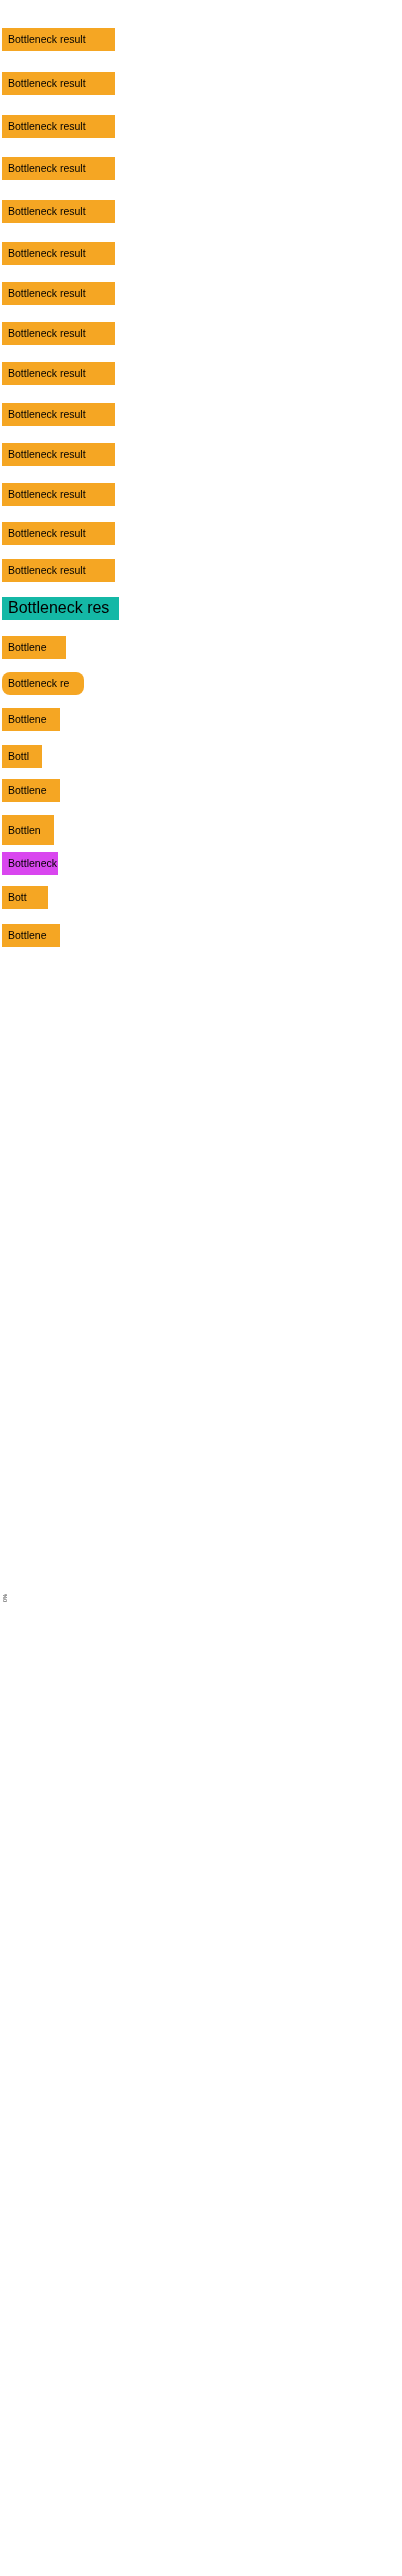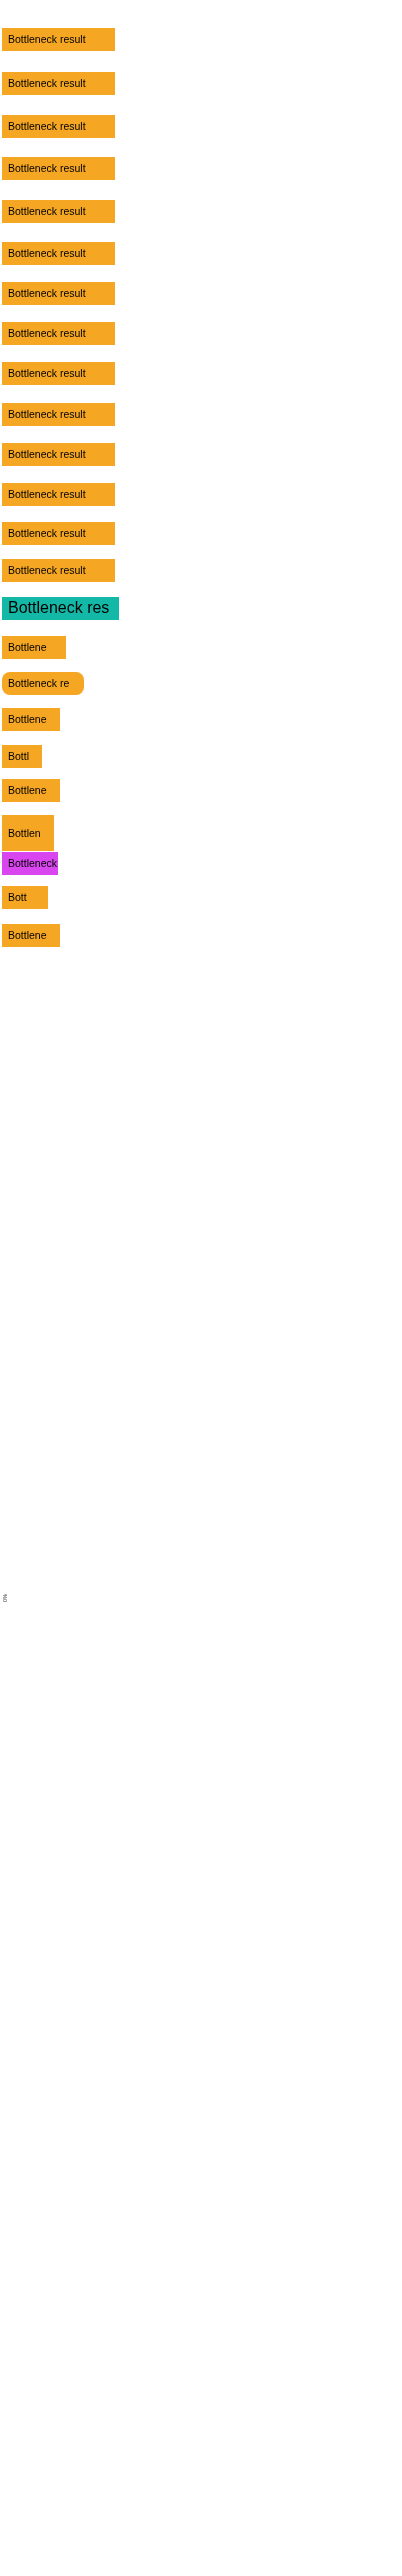--- a/index.html
+++ b/index.html
@@ -42,21 +42,21 @@
       <div style="position: absolute; top: 443px; left: 1.6px; background-color: rgb(245, 166, 35); color: rgb(0, 0, 0); font-size: 10.5px; padding: 3.2px 6.4px; white-space: nowrap; overflow: hidden; width: 113px; height: 22.5px; display: flex; align-items: center;">Bottleneck result</div>
       <div style="position: absolute; top: 483px; left: 1.6px; background-color: rgb(245, 166, 35); color: rgb(0, 0, 0); font-size: 10.5px; padding: 3.2px 6.4px; white-space: nowrap; overflow: hidden; width: 113px; height: 22.5px; display: flex; align-items: center;">Bottleneck result</div>
       <div style="position: absolute; top: 522px; left: 1.6px; background-color: rgb(245, 166, 35); color: rgb(0, 0, 0); font-size: 10.5px; padding: 3.2px 6.4px; white-space: nowrap; overflow: hidden; width: 113px; height: 22.5px; display: flex; align-items: center;">Bottleneck result</div>
       <div style="position: absolute; top: 559px; left: 1.6px; background-color: rgb(245, 166, 35); color: rgb(0, 0, 0); font-size: 10.5px; padding: 3.2px 6.4px; white-space: nowrap; overflow: hidden; width: 113px; height: 22.5px; display: flex; align-items: center;">Bottleneck result</div>
       <div style="position: absolute; top: 597px; left: 1.6px; background-color: #14b8a6; color: rgb(0, 0, 0); font-size: 16px; padding: 3.2px 6.4px; white-space: nowrap; overflow: hidden; width: 117px; height: 22.5px; display: flex; align-items: center;">Bottleneck res</div>
       <div style="position: absolute; top: 636px; left: 1.6px; background-color: rgb(245, 166, 35); color: rgb(0, 0, 0); font-size: 10.5px; padding: 3.2px 6.4px; white-space: nowrap; overflow: hidden; width: 64px; height: 22.5px; display: flex; align-items: center;">Bottlene</div>
       <div style="position: absolute; top: 672px; left: 1.6px; background-color: rgb(245, 166, 35); color: rgb(0, 0, 0); font-size: 10.5px; padding: 3.2px 6.4px; white-space: nowrap; overflow: hidden; width: 82px; height: 22.5px; display: flex; align-items: center; border-radius: 8px;">Bottleneck re</div>
       <div style="position: absolute; top: 708px; left: 1.6px; background-color: rgb(245, 166, 35); color: rgb(0, 0, 0); font-size: 10.5px; padding: 3.2px 6.4px; white-space: nowrap; overflow: hidden; width: 58px; height: 22.5px; display: flex; align-items: center;">Bottlene</div>
       <div style="position: absolute; top: 745px; left: 1.6px; background-color: rgb(245, 166, 35); color: rgb(0, 0, 0); font-size: 10.5px; padding: 3.2px 6.4px; white-space: nowrap; overflow: hidden; width: 40px; height: 22.5px; display: flex; align-items: center;">Bottl</div>
       <div style="position: absolute; top: 779px; left: 1.6px; background-color: rgb(245, 166, 35); color: rgb(0, 0, 0); font-size: 10.5px; padding: 3.2px 6.4px; white-space: nowrap; overflow: hidden; width: 58px; height: 22.5px; display: flex; align-items: center;">Bottlene</div>
-      <div style="position: absolute; top: 815px; left: 1.6px; background-color: rgb(245, 166, 35); color: rgb(0, 0, 0); font-size: 10.5px; padding: 3.2px 6.4px; white-space: nowrap; overflow: hidden; width: 52px; height: 36px; display: flex; align-items: center;">Bottlen</div>
+      <div style="position: absolute; top: 815px; left: 1.6px; background-color: rgb(245, 166, 35); color: rgb(0, 0, 0); font-size: 10.5px; padding: 3.2px 6.4px; white-space: nowrap; overflow: hidden; width: 52px; height: 30px; display: flex; align-items: center;">Bottlen</div>
       <div style="position: absolute; top: 852px; left: 1.6px; background-color: #d946ef; color: rgb(0, 0, 0); font-size: 10.5px; padding: 3.2px 6.4px; white-space: nowrap; overflow: hidden; width: 56px; height: 22.5px; display: flex; align-items: center;">Bottleneck</div>
       <div style="position: absolute; top: 886px; left: 1.6px; background-color: rgb(245, 166, 35); color: rgb(0, 0, 0); font-size: 10.5px; padding: 3.2px 6.4px; white-space: nowrap; overflow: hidden; width: 46px; height: 22.5px; display: flex; align-items: center;">Bott</div>
       <div style="position: absolute; top: 924px; left: 1.6px; background-color: rgb(245, 166, 35); color: rgb(0, 0, 0); font-size: 10.5px; padding: 3.2px 6.4px; white-space: nowrap; overflow: hidden; width: 58px; height: 22.5px; display: flex; align-items: center;">Bottlene</div>
     </div>
 
   <div style="position:absolute; left:1.6px; top:1594px; font-size:5.6px; color:#333; writing-mode:vertical-rl; transform:rotate(180deg);">0%</div>
 
 </div>
 
 

